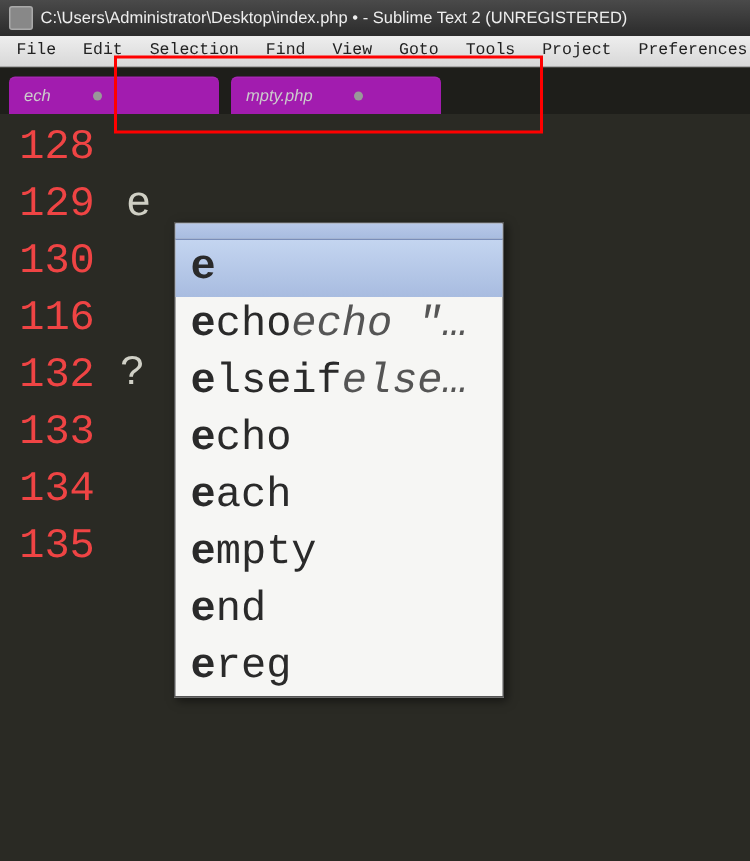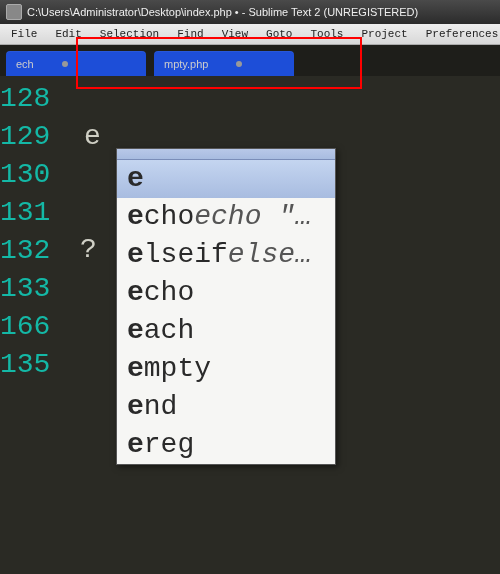--- a/index.html
+++ b/index.html
@@ -54,52 +54,53 @@
   .tabbar {
     height: 32px;
     background: #1e1e1a;
     border-bottom: 1px solid #0d0d0b;
     display: flex;
     align-items: flex-end;
   }
   .tab {
     height: 26px;
     min-width: 120px;
-    background: #1d4ed8;
+    background: #a21caf;
     border-top-left-radius: 4px;
     border-top-right-radius: 4px;
     margin-left: 6px;
     margin-right: 2px;
     display: flex;
     align-items: center;
     padding: 0 10px;
     font-family: Tahoma, Arial, sans-serif;
     font-size: 11px;
     color: #ccc;
     position: relative;
     box-shadow: inset 0 1px 0 rgba(255,255,255,0.05);
+    font-style: italic;
   }
   .tab .dirty {
     width: 6px; height: 6px;
     border-radius: 50%;
     background: #999;
     margin-left: 28px;
   }
 
   .editor {
     position: absolute;
     top: 76px; left: 0; right: 0; bottom: 0;
     display: flex;
     background: #2a2a24;
   }
   .gutter {
     width: 76px;
     padding-top: 4px;
-    text-align: left;
-    color: #14b8a6;
+    text-align: center;
+    color: #ef4444;
     font-size: 28px;
     line-height: 38px;
     padding-right: 8px;
     user-select: none;
   }
   .gutter div { height: 38px; }
   .code {
     flex: 1;
     padding-top: 4px;
     font-size: 28px;
@@ -191,24 +192,24 @@
     <span>mpty.php</span>
     <span class="dirty"></span>
   </div>
 </div>
 
 <div class="editor">
   <div class="gutter">
     <div>128</div>
     <div>129</div>
     <div>130</div>
-    <div>131</div>
+    <div>116</div>
     <div>132</div>
     <div>133</div>
-    <div>166</div>
+    <div>134</div>
     <div>135</div>
   </div>
   <div class="code">
     <div class="code-line"></div>
     <div class="code-line typed"><span class="char">e</span></div>
     <div class="code-line"></div>
     <div class="code-line"></div>
     <div class="code-line"></div>
     <div class="code-line"></div>
     <div class="code-line"></div>

